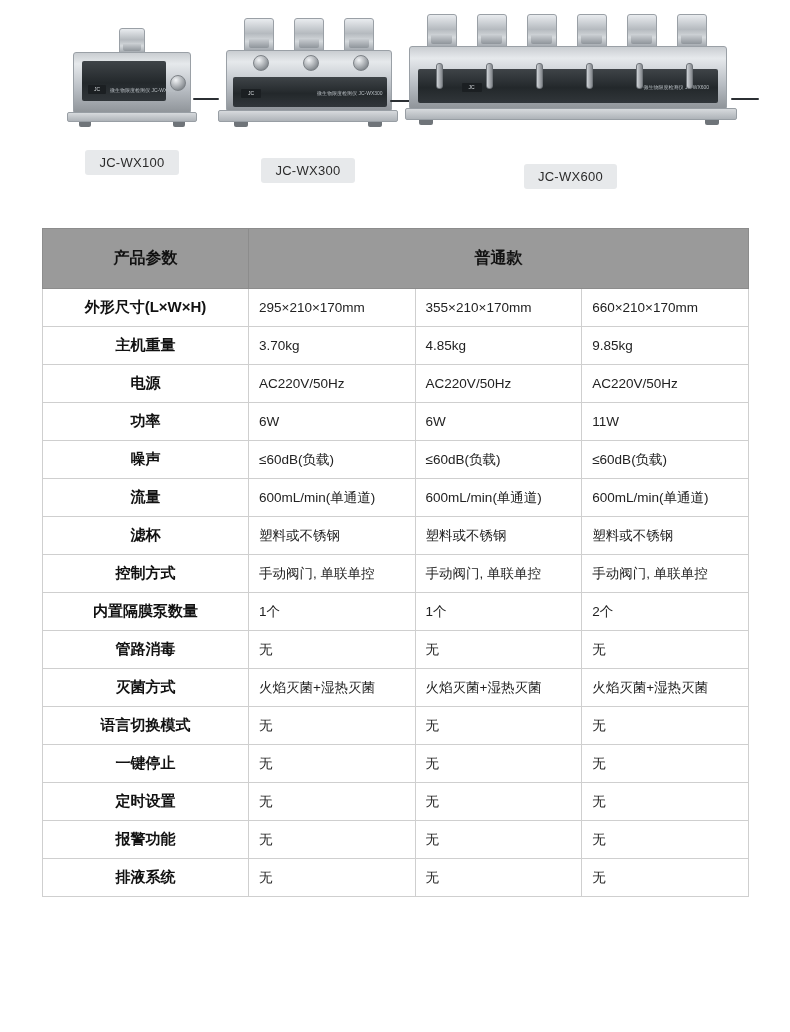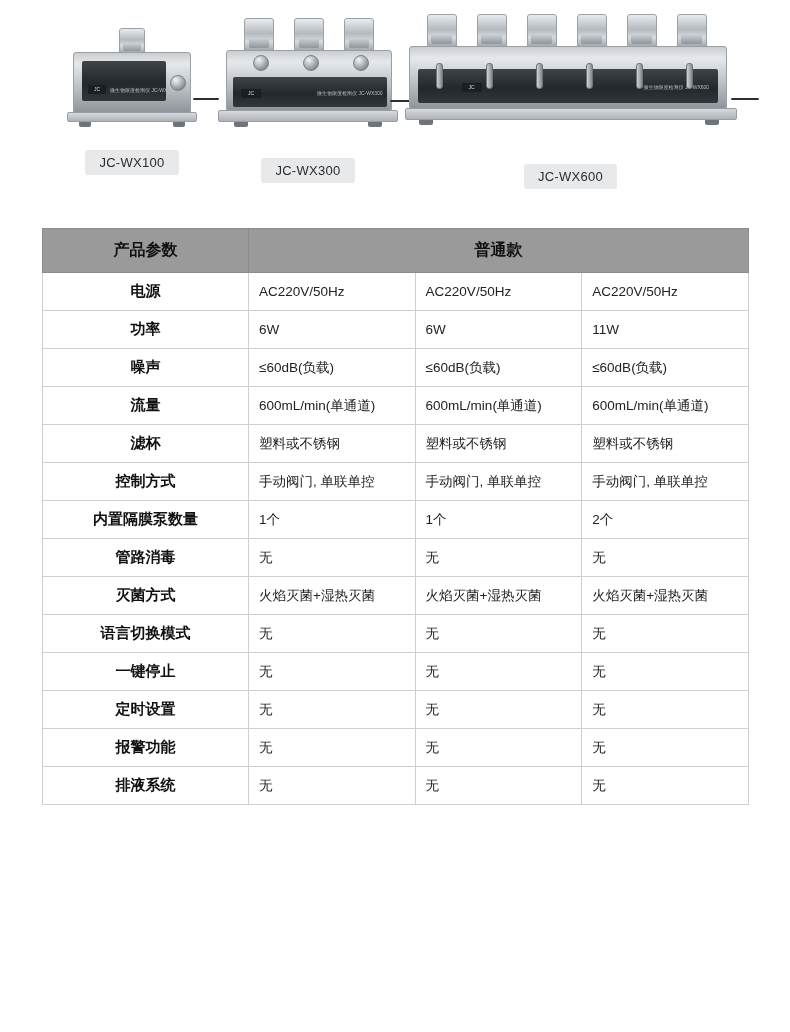--- a/index.html
+++ b/index.html
@@ -135,21 +135,21 @@
     height: 38px;
     font-size: 14.5px;
     vertical-align: middle;
   }
   thead th {
     background: #9a9a9a;
     color: #111;
     font-size: 16px;
     font-weight: bold;
     text-align: center;
-    height: 44px;
+    height: 60px;
     border-color: #8c8c8c;
   }
   .col-param { width: 206px; }
   .col-val   { width: 166.6px; }
   td.param {
     text-align: center;
     font-weight: bold;
     font-size: 15px;
     color: #111;
   }
@@ -243,20 +243,32 @@
       <col class="col-val">
     </colgroup>
     <thead>
       <tr>
         <th>产品参数</th>
         <th colspan="3">普通款</th>
       </tr>
     </thead>
     <tbody id="tbody">
         <tr>
+          <td class="param">外形尺寸(L×W×H)</td>
+          <td class="val">295×210×170mm</td>
+          <td class="val">355×210×170mm</td>
+          <td class="val">660×210×170mm</td>
+        </tr>
+        <tr>
+          <td class="param">主机重量</td>
+          <td class="val">3.70kg</td>
+          <td class="val">4.85kg</td>
+          <td class="val">9.85kg</td>
+        </tr>
+        <tr>
           <td class="param">电源</td>
           <td class="val">AC220V/50Hz</td>
           <td class="val">AC220V/50Hz</td>
           <td class="val">AC220V/50Hz</td>
         </tr>
         <tr>
           <td class="param">功率</td>
           <td class="val">6W</td>
           <td class="val">6W</td>
           <td class="val">11W</td>

